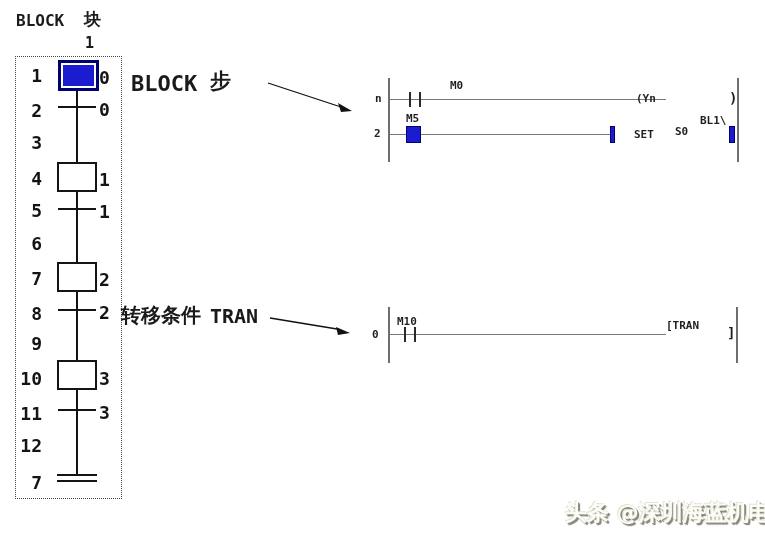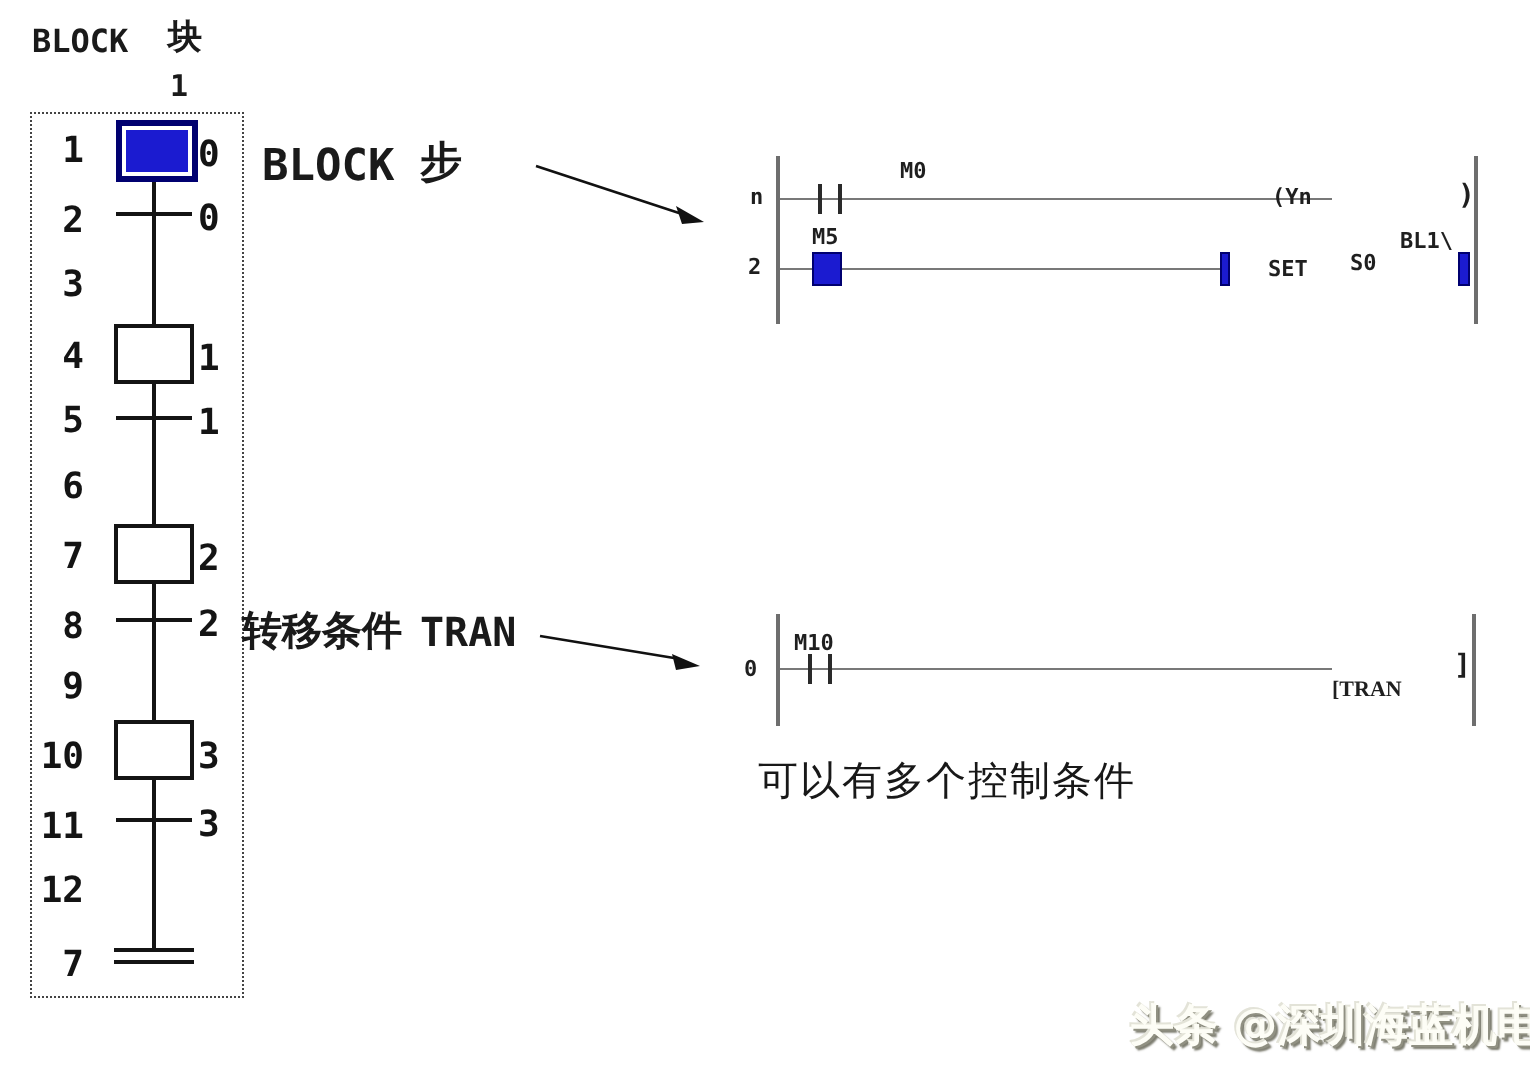--- a/index.html
+++ b/index.html
@@ -124,20 +124,19 @@
   <span class="lt" style="left:675px;top:126px;">S0</span>
   <div class="bluehl" style="left:729px;top:126px;width:6px;height:17px;"></div>
 
   <div class="rail" style="left:388px;top:307px;height:56px;"></div>
   <div class="rail" style="left:736px;top:307px;height:56px;"></div>
   <span class="lt" style="left:372px;top:329px;">0</span>
   <div class="hline" style="left:390px;top:334px;width:276px;"></div>
   <div class="cbar" style="left:404px;top:327px;"></div>
   <div class="cbar" style="left:414px;top:327px;"></div>
   <span class="lt" style="left:397px;top:316px;">M10</span>
-  <span class="lt" style="left:666px;top:340px;font-family:Liberation Serif, serif;">[TRAN</span>
+  <span class="lt" style="left:666px;top:320px;">[TRAN</span>
   <span class="lt" style="left:727px;top:326px;font-size:14px;">]</span>
 
-  <span class="t cn note" style="left:379px;top:380px;">可以有多个控制条件</span>
 
   <span class="watermark cn">头条 @深圳海蓝机电</span>
 
 </div>
 
 </body></html>

